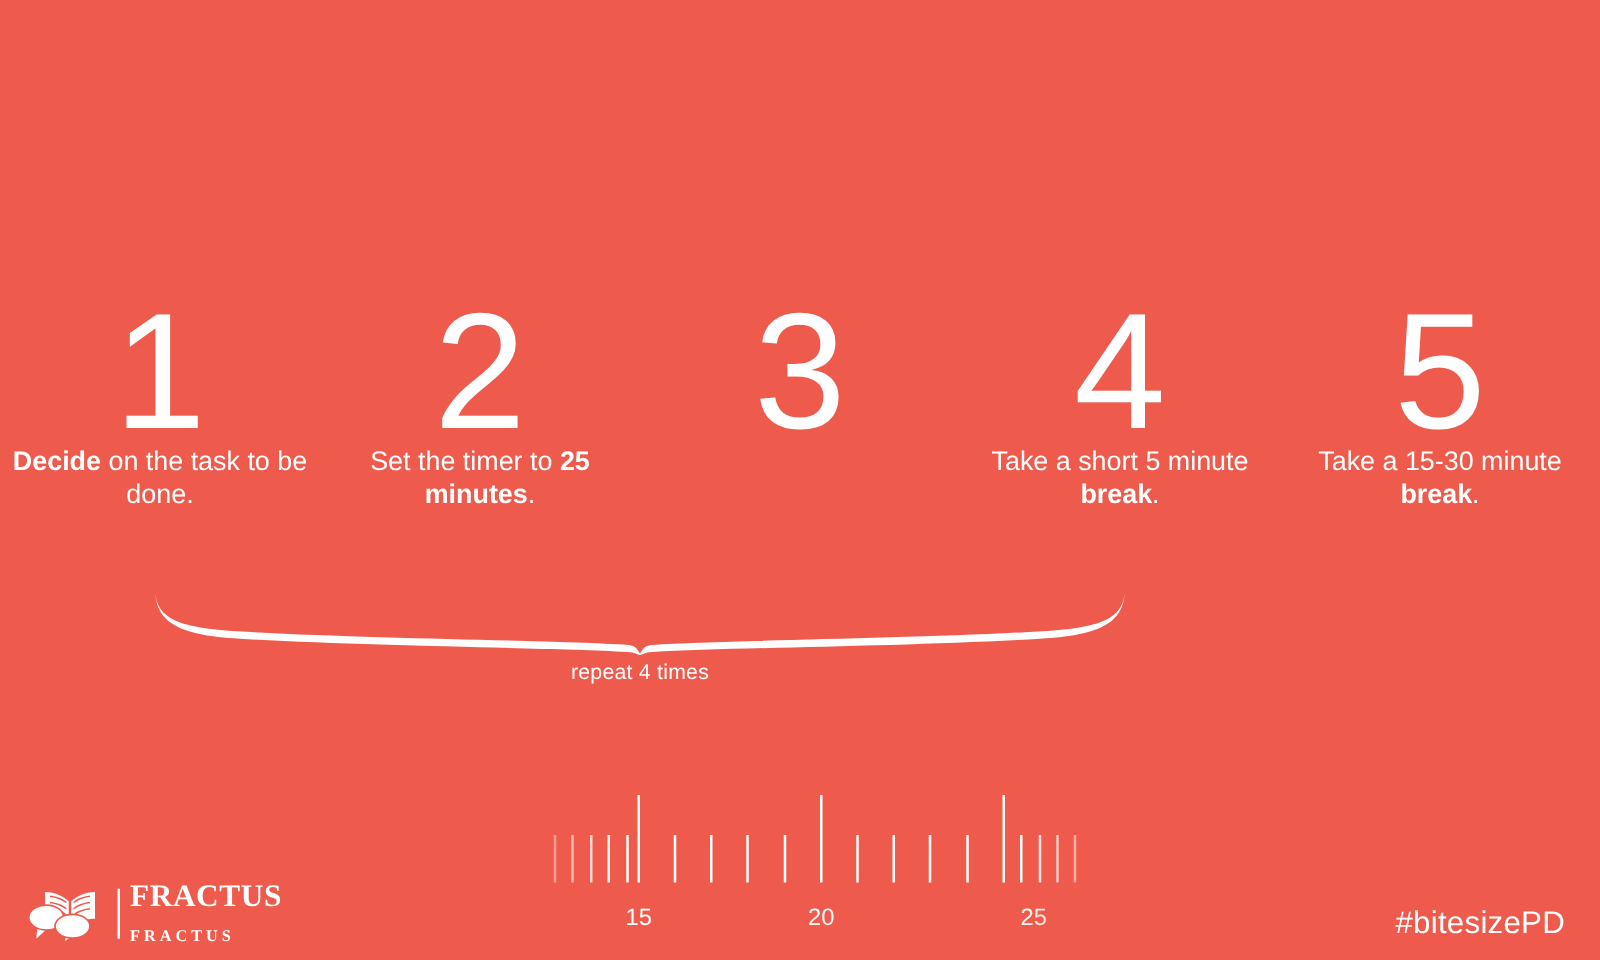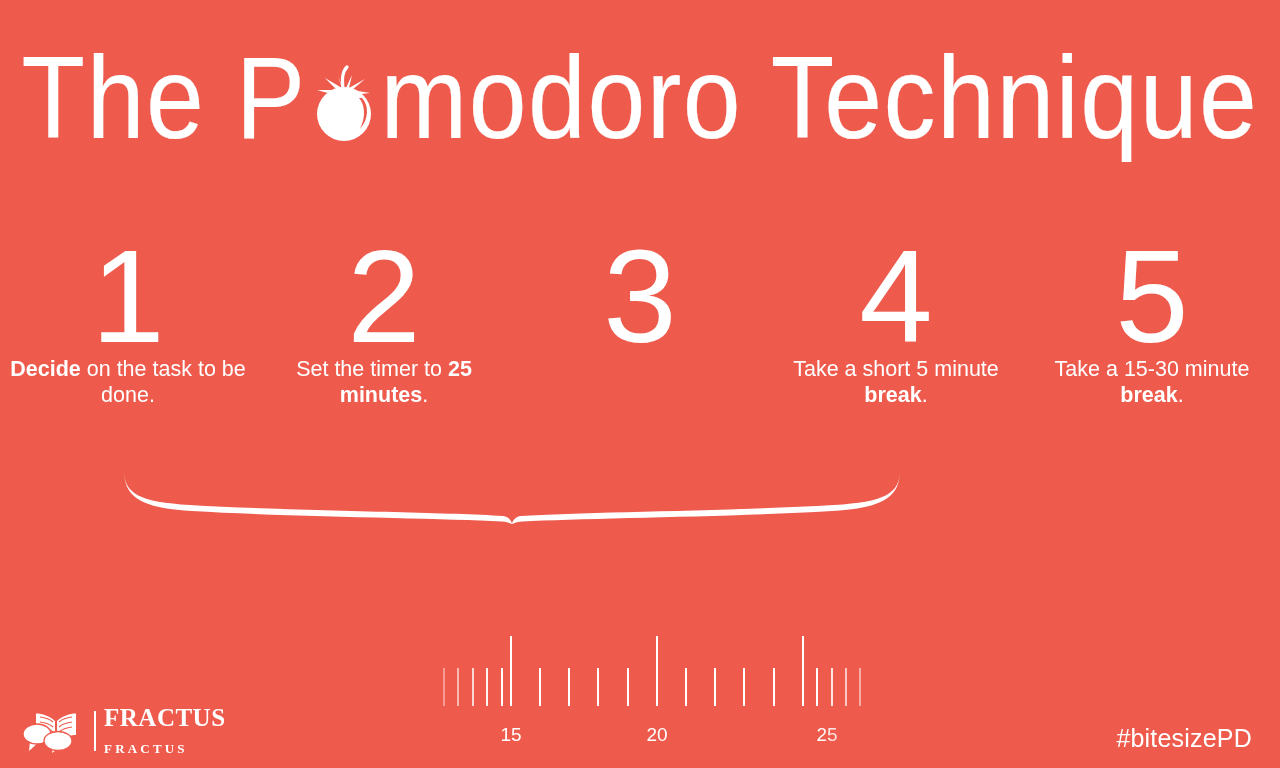--- a/index.html
+++ b/index.html
@@ -196,46 +196,20 @@
     line-height: 30px;
     color: #ffffff;
     letter-spacing: 0.2px;
   }
 </style>
 </head>
 <body>
 
 <div id="poster">
 
-  <div id="title-row">
-    <span class="title-text title-thin">The P</span>
-      <span id="tomato-wrap">
-      <svg viewBox="0 0 74 80" xmlns="http://www.w3.org/2000/svg" aria-hidden="true">
-
-        <circle cx="37" cy="50" r="27" fill="#ffffff"></circle>
-
-        <path d="M 55 34 C 62 41 62 55 53 65 C 59 53 58 41 52 34 Z" fill="#ee5b4d"></path>
-
-        <path d="M37 27
-                 L31 12 L35 24
-                 L18 14 L30 26
-                 L10 26 L28 31
-                 L14 40 L31 33
-                 L26 46 L36 33
-                 L41 46 L41 33
-                 L55 42 L45 31
-                 L63 29 L45 26
-                 L58 15 L42 24
-                 L45 11 L39 24 Z" fill="#ffffff"></path>
-
-        <path d="M36 25 C35 15 35 8 40 3" fill="none" stroke="#ffffff" stroke-width="3.2" stroke-linecap="round"></path>
-      </svg>
-    </span>
-      <span class="title-text title-thin">modoro Technique</span>
-  </div>
 
   <div id="steps">
     <div class="step">
       <div class="step-number">1</div>
       <div class="step-text"><b>Decide</b> on the task to be done.</div>
     </div>
     <div class="step">
       <div class="step-number">2</div>
       <div class="step-text">Set the timer to <b>25 minutes</b>.</div>
     </div>
@@ -260,20 +234,21 @@
              C 404 51, 406 48.6, 411 48
              C 474 44, 624 43, 724 37
              C 774 34, 790 26, 790 2
              C 790 30, 772 40, 722 43
              C 622 49, 476 50, 412 53.5
              C 406 53.9, 404 55.5, 402 56
              C 400 55.5, 398 53.9, 392 53.5
              C 328 50, 182 49, 82 43
              C 32 40, 14 30, 14 2 Z" fill="#ffffff"></path>
   </svg>
+  <div id="repeat-label">repeat 4 times</div>
 
   <div id="ruler">
       <div class="tick minor" style="left: 27px;"></div>
       <div class="tick minor" style="left: 41px;"></div>
       <div class="tick minor" style="left: 56px;"></div>
       <div class="tick minor" style="left: 70px;"></div>
       <div class="tick minor" style="left: 85px;"></div>
       <div class="tick minor" style="left: 123px;"></div>
       <div class="tick minor" style="left: 152px;"></div>
       <div class="tick minor" style="left: 181px;"></div>

